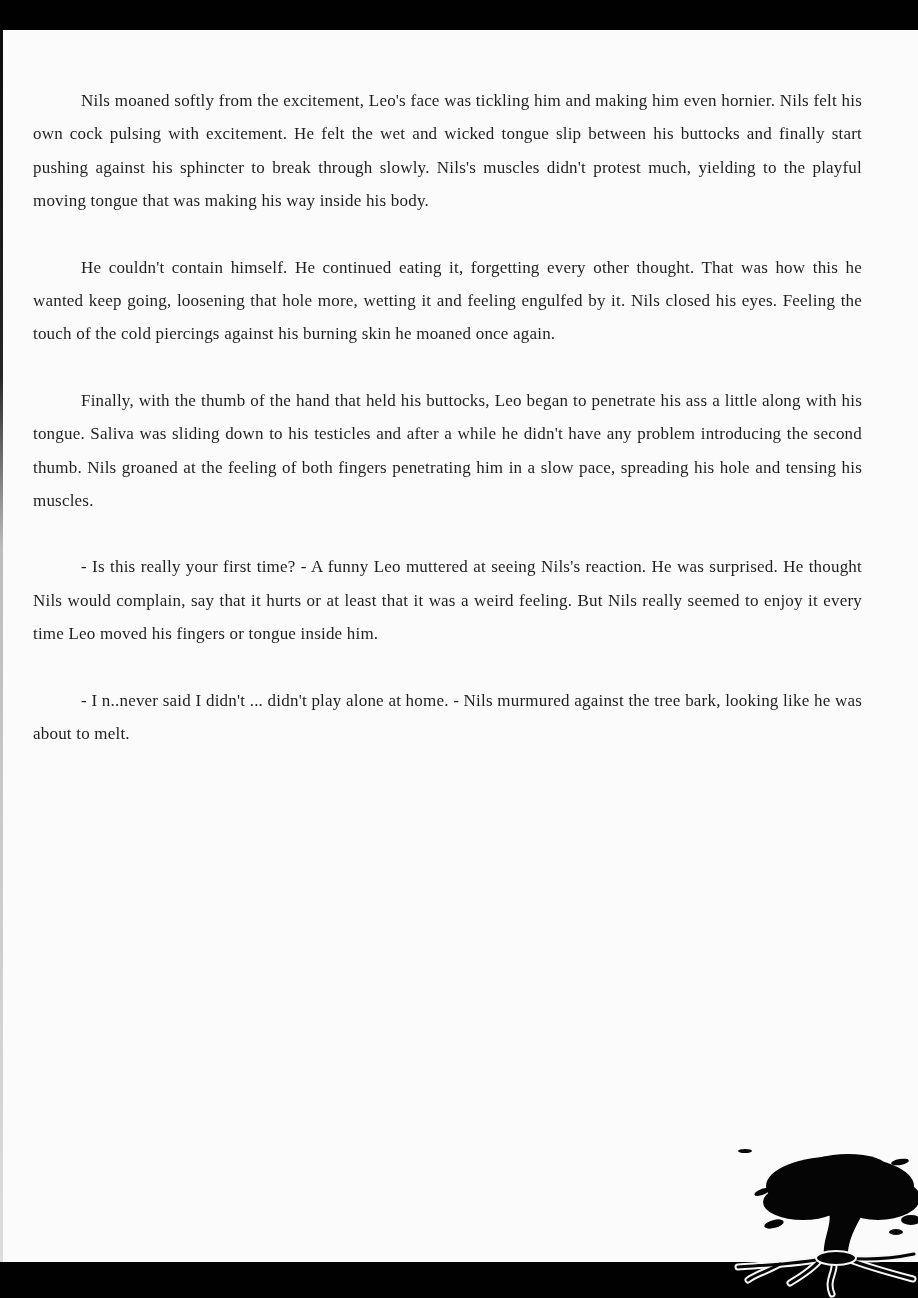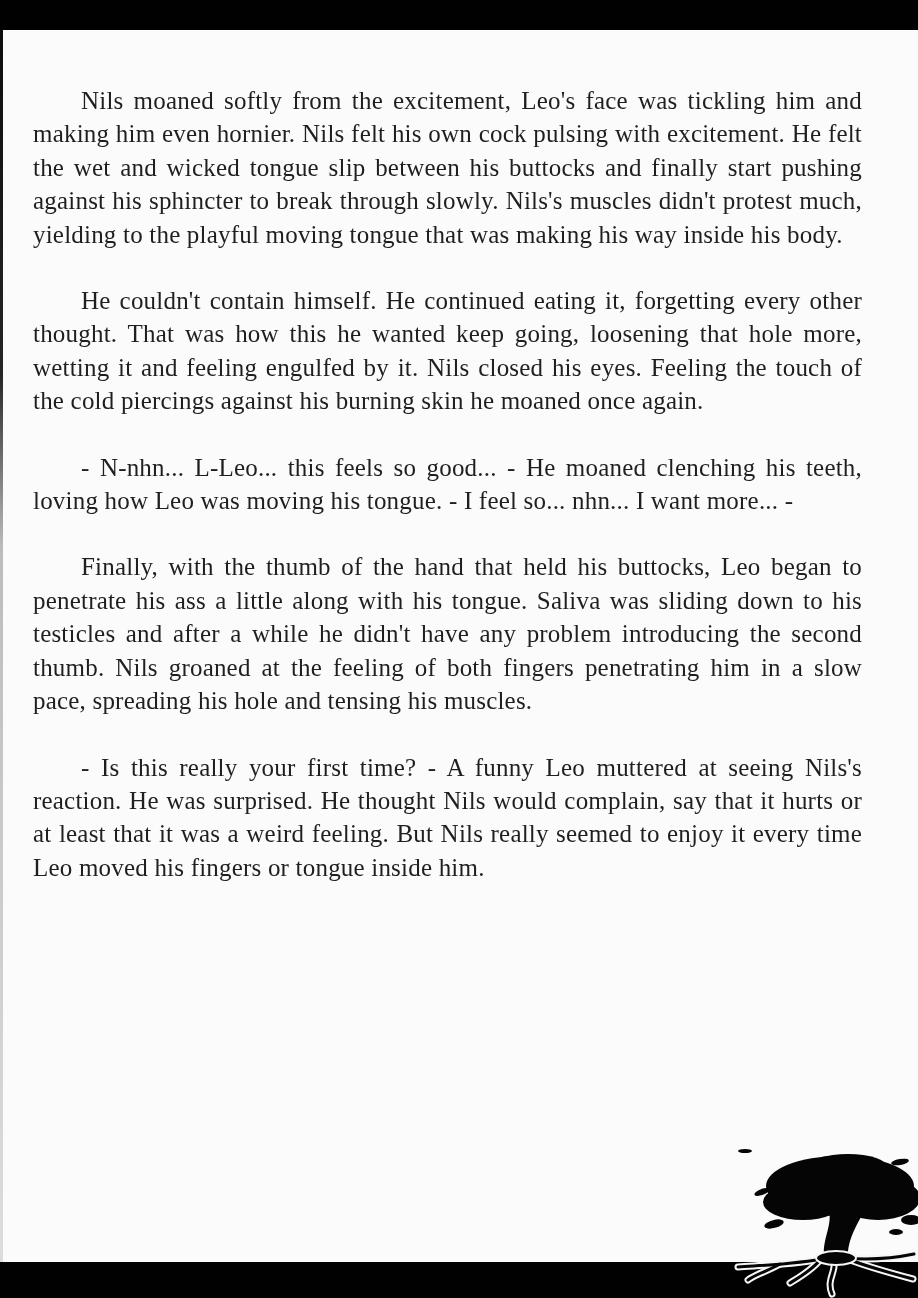--- a/index.html
+++ b/index.html
@@ -41,21 +41,21 @@
   .content {
     position: absolute;
     top: 84px;
     left: 33px;
     right: 56px;
   }
   .content p {
     margin: 0 0 33px 0;
     text-indent: 48px;
     text-align: justify;
-    font-size: 25px;
+    font-size: 17px;
     line-height: 33.4px;
     letter-spacing: 0.2px;
     color: #1f1f1f;
   }
   .tree {
     position: absolute;
     right: 0;
     bottom: 0;
     width: 190px;
     height: 152px;
@@ -67,23 +67,23 @@
 
 <div class="page">
 
   <div class="top-bar"></div>
 
   <div class="left-edge"></div>
 
   <main class="content">
       <p>Nils moaned softly from the excitement, Leo's face was tickling him and making him even hornier. Nils felt his own cock pulsing with excitement. He felt the wet and wicked tongue slip between his buttocks and finally start pushing against his sphincter to break through slowly. Nils's muscles didn't protest much, yielding to the playful moving tongue that was making his way inside his body.</p>
       <p>He couldn't contain himself. He continued eating it, forgetting every other thought. That was how this he wanted keep going, loosening that hole more, wetting it and feeling engulfed by it. Nils closed his eyes. Feeling the touch of the cold piercings against his burning skin he moaned once again.</p>
-      <p>- N-nhn... L-Leo... this feels so good... - He moaned clenching his teeth, loving how Leo was moving his tongue. - I feel so... nhn... I want more... -</p>
       <p>Finally, with the thumb of the hand that held his buttocks, Leo began to penetrate his ass a little along with his tongue. Saliva was sliding down to his testicles and after a while he didn't have any problem introducing the second thumb. Nils groaned at the feeling of both fingers penetrating him in a slow pace, spreading his hole and tensing his muscles.</p>
       <p>- Is this really your first time?  - A funny Leo muttered at seeing Nils's reaction. He was surprised. He thought Nils would complain, say that it hurts or at least that it was a weird feeling. But Nils really seemed to enjoy it every time Leo moved his fingers or tongue inside him.</p>
+      <p>- I n..never said I didn't ... didn't play alone at home. - Nils murmured against the tree bark, looking like he was about to melt.</p>
     </main>
 
   <div class="bottom-bar"></div>
 
   <svg class="tree" viewBox="0 0 190 152" xmlns="http://www.w3.org/2000/svg" aria-hidden="true">
 
     <g fill="#050505">
       <ellipse cx="112" cy="40" rx="74" ry="30"></ellipse>
       <ellipse cx="75" cy="56" rx="40" ry="18"></ellipse>
       <ellipse cx="150" cy="52" rx="42" ry="22"></ellipse>

